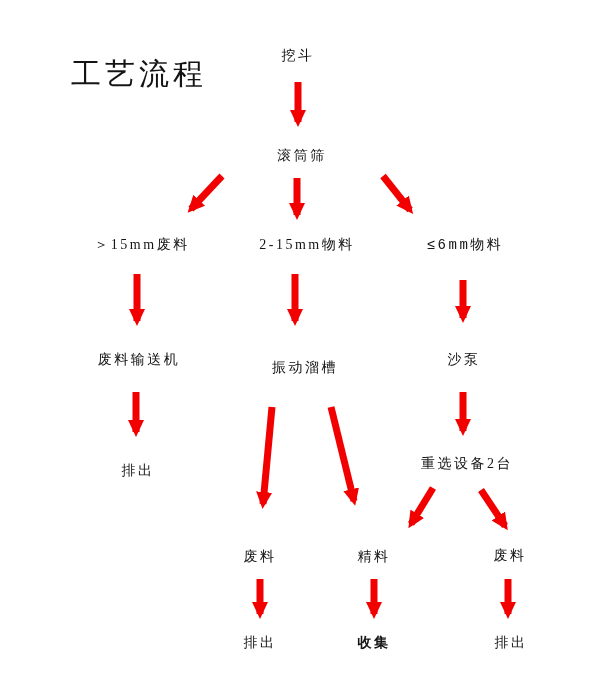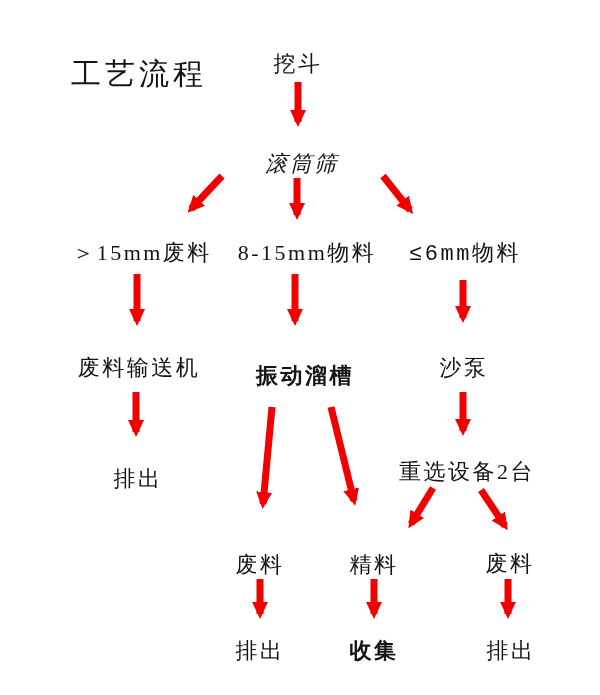--- a/index.html
+++ b/index.html
@@ -17,24 +17,23 @@
     margin: 0;
     font-size: 30px;
     font-weight: normal;
     letter-spacing: 4px;
     white-space: nowrap;
   }
   #edges { position: absolute; left: 0; top: 0; }
   .node {
     position: absolute;
     transform: translate(-50%, -50%);
-    font-size: 22px;
+    font-size: 14px;
     letter-spacing: 2.5px;
     white-space: nowrap;
-    margin-top: 8px;
   }
 </style>
 </head>
 <body style="background: rgb(255, 255, 255);">
 
 <div id="canvas" style="color: rgb(20, 20, 20);">
 
   <h1 id="page-title">工艺流程</h1>
 
   <svg id="edges" width="600" height="695">
@@ -56,26 +55,26 @@
       <line x1="447" y1="392" x2="447" y2="431" stroke="#f20000" stroke-width="7" marker-end="url(#ah)"></line>
       <line x1="417" y1="488" x2="395" y2="524" stroke="#f20000" stroke-width="7" marker-end="url(#ah)"></line>
       <line x1="465" y1="490" x2="489" y2="526" stroke="#f20000" stroke-width="7" marker-end="url(#ah)"></line>
       <line x1="244" y1="579" x2="244" y2="614" stroke="#f20000" stroke-width="7" marker-end="url(#ah)"></line>
       <line x1="358" y1="579" x2="358" y2="614" stroke="#f20000" stroke-width="7" marker-end="url(#ah)"></line>
       <line x1="492" y1="579" x2="492" y2="614" stroke="#f20000" stroke-width="7" marker-end="url(#ah)"></line>
     </svg>
 
   <div id="nodes">
       <div class="node" style="left: 282px; top: 56px;">挖斗</div>
-      <div class="node" style="left: 286px; top: 156px; font-style: italic;">滚筒筛</div>
+      <div class="node" style="left: 286px; top: 156px;">滚筒筛</div>
       <div class="node" style="left: 126px; top: 245px; text-align: center;">＞15mm废料</div>
-      <div class="node" style="left: 291px; top: 245px;">8-15mm物料</div>
+      <div class="node" style="left: 291px; top: 245px;">2-15mm物料</div>
       <div class="node" style="left: 449px; top: 245px; font-family: Liberation Mono, monospace;">≤6mm物料</div>
       <div class="node" style="left: 123px; top: 360px; text-align: right;">废料输送机</div>
-      <div class="node" style="left: 289px; top: 368px; font-weight: bold;">振动溜槽</div>
+      <div class="node" style="left: 289px; top: 368px;">振动溜槽</div>
       <div class="node" style="left: 448px; top: 360px;">沙泵</div>
       <div class="node" style="left: 122px; top: 471px;">排出</div>
       <div class="node" style="left: 451px; top: 464px;">重选设备2台</div>
       <div class="node" style="left: 244px; top: 557px;">废料</div>
       <div class="node" style="left: 358px; top: 557px;">精料</div>
       <div class="node" style="left: 494px; top: 556px;">废料</div>
       <div class="node" style="left: 244px; top: 643px;">排出</div>
       <div class="node" style="left: 358px; top: 643px; font-weight: bold;">收集</div>
       <div class="node" style="left: 495px; top: 643px;">排出</div>
     </div>

